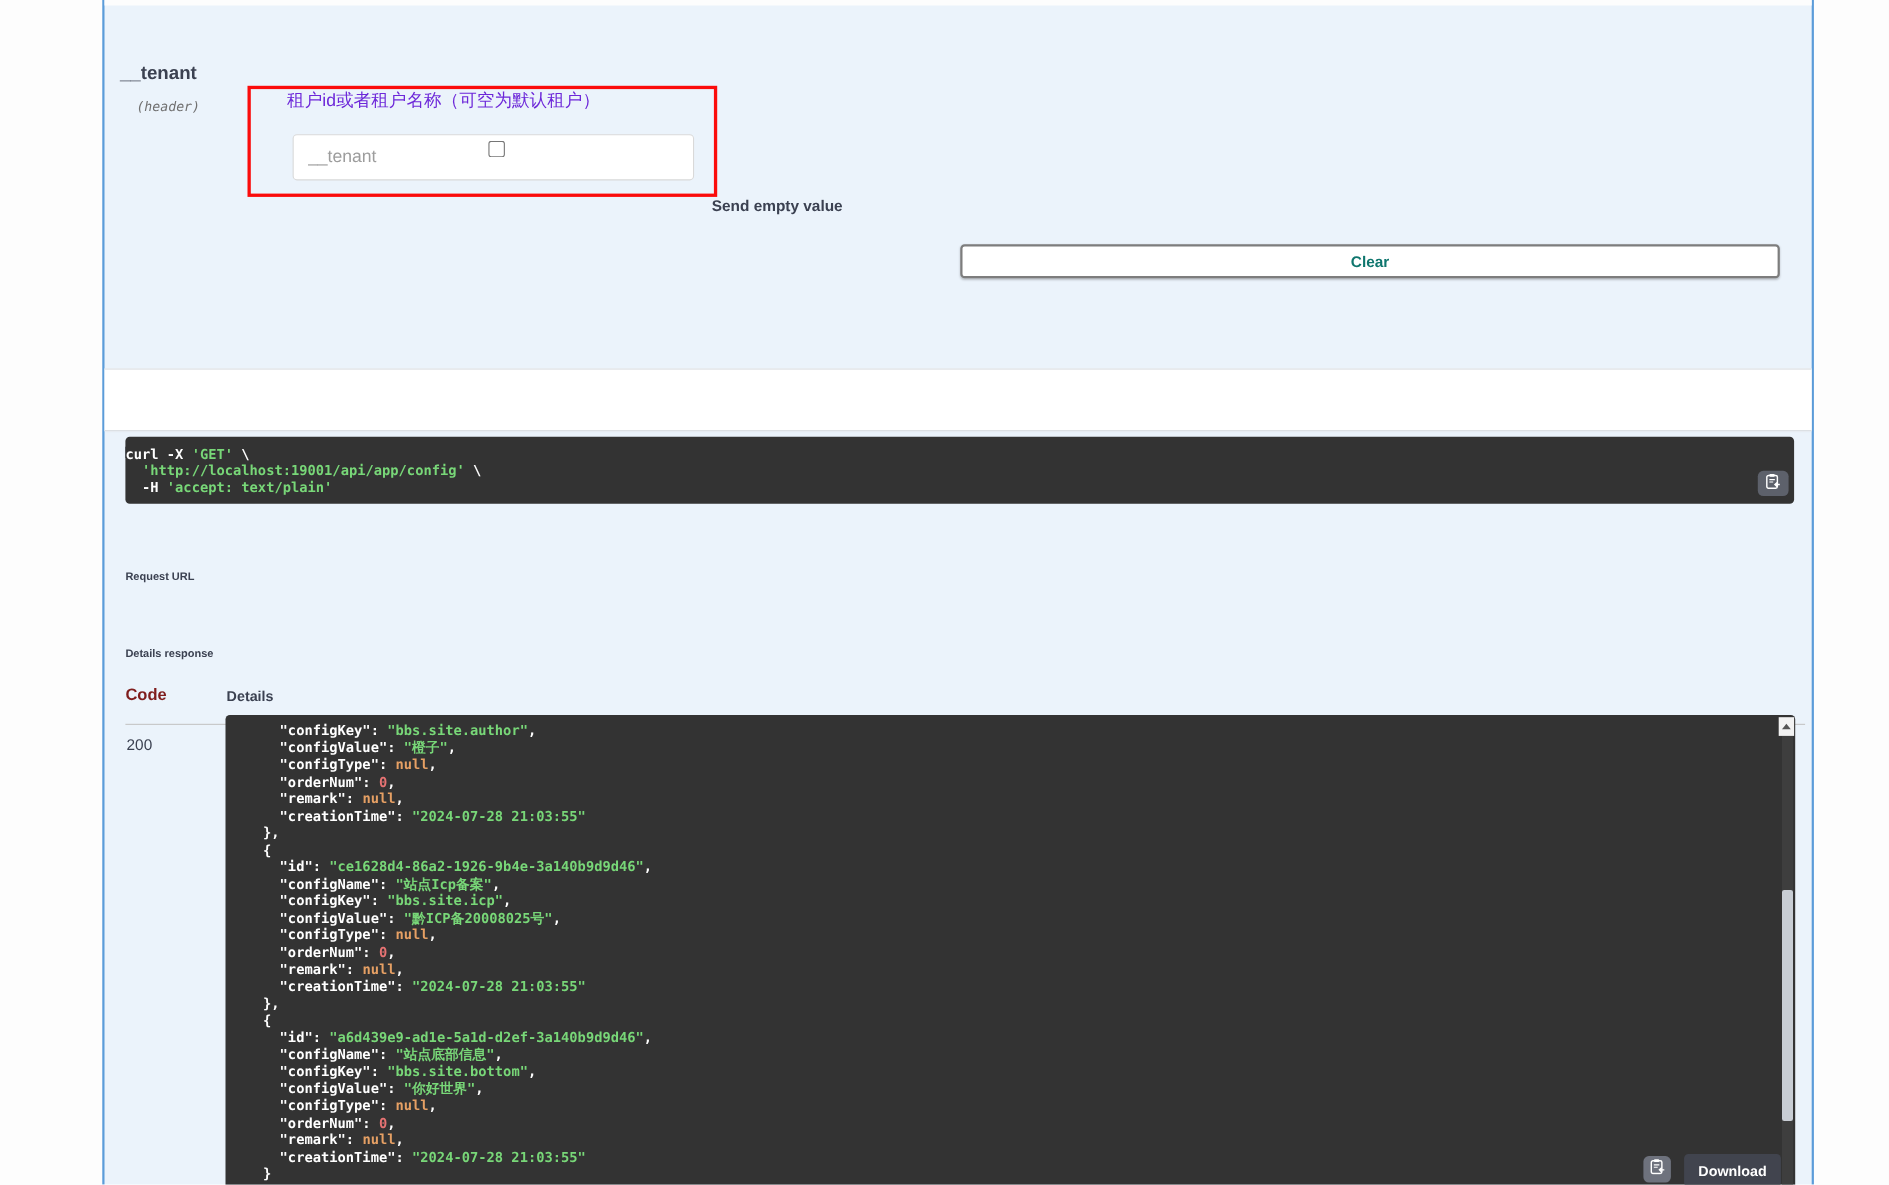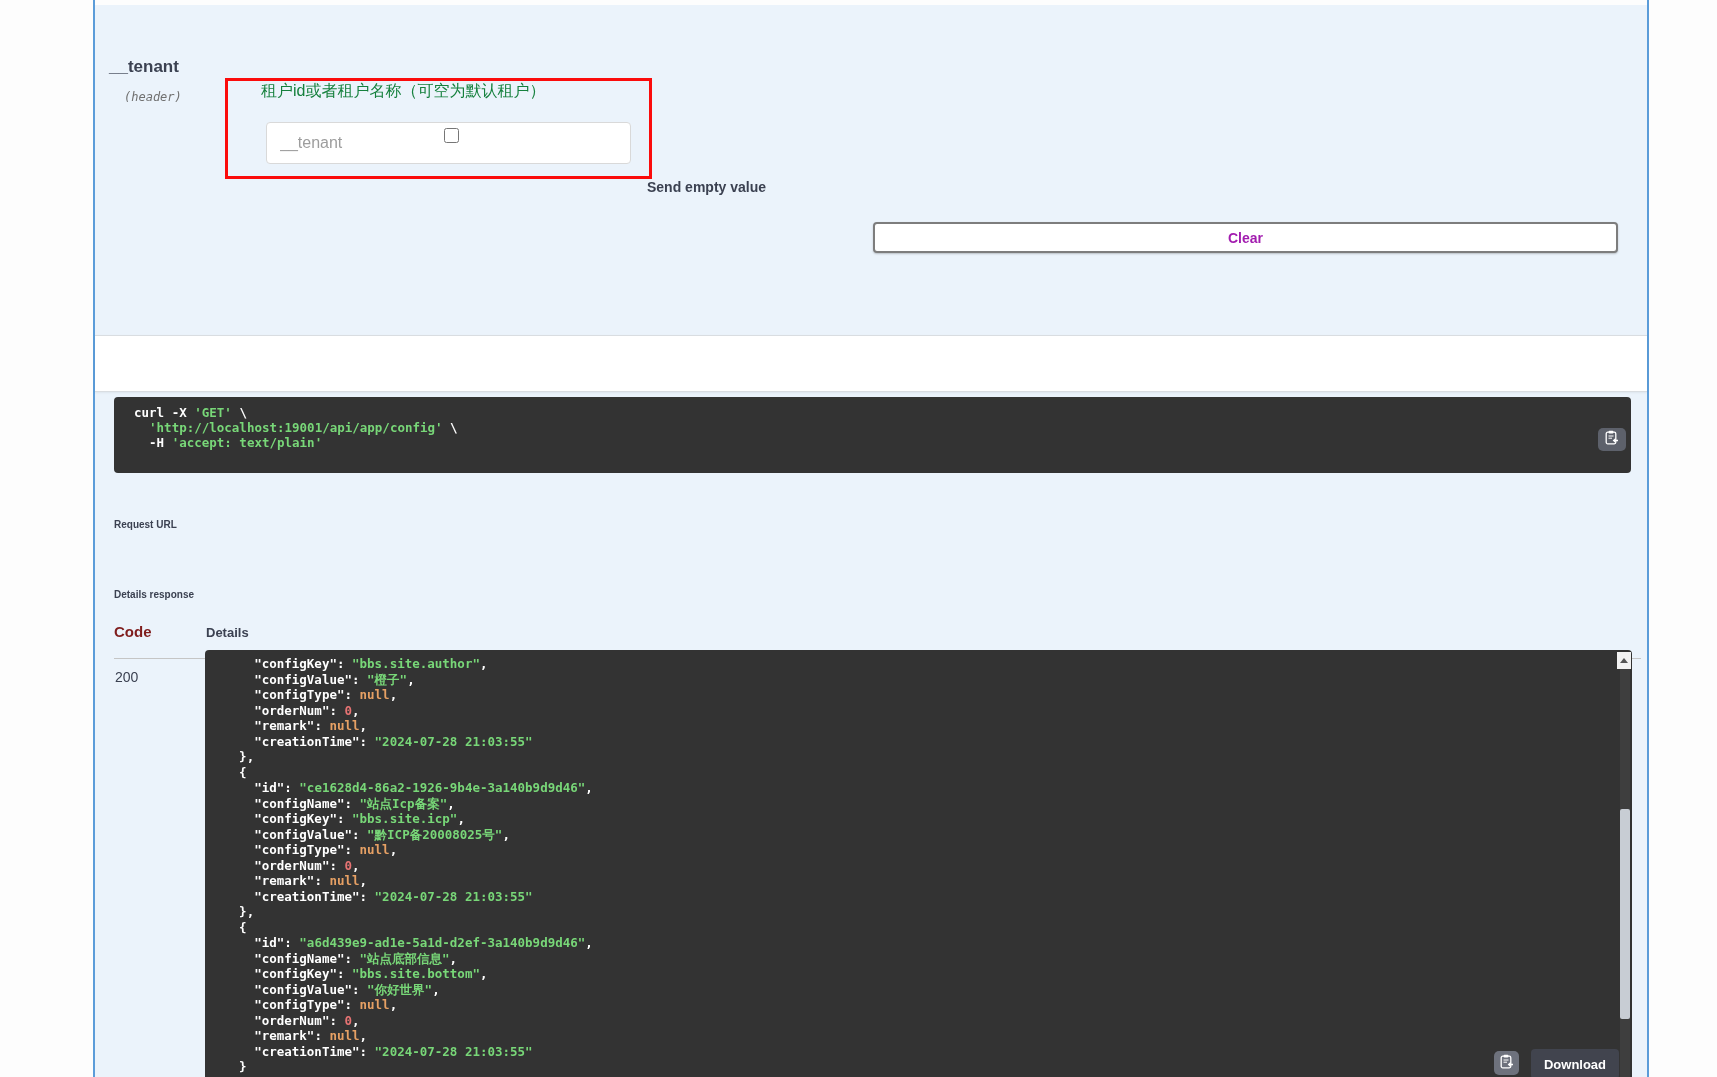--- a/index.html
+++ b/index.html
@@ -6,39 +6,39 @@
   .screen{position:relative;width:1717px;height:1077px;overflow:hidden;
     font-family:"Liberation Sans","DejaVu Sans",sans-serif;color:#3b4151;background:#fdfdfd;}
   .opblock-body{position:absolute;left:93px;top:0;width:1556px;height:1077px;
     background:#ebf3fb;border-left:2px solid #5b9cd9;border-right:2px solid #5b9cd9;box-sizing:border-box;}
   .top-strip{position:absolute;left:0;top:0;width:100%;height:5px;background:#fdfdfd;}
   .abs{position:absolute;margin-top:48px;}
   .param-name{left:14px;top:9px;font-size:17px;font-weight:bold;color:#3b4151;}
   .param-in{left:29px;top:42px;font-size:12px;font-style:italic;
     font-family:"DejaVu Sans Mono","Liberation Mono",monospace;color:#707070;}
   .red-box{left:130px;top:30px;width:427px;height:101px;border:3px solid #fb0b0b;box-sizing:border-box;}
-  .param-desc{left:166px;top:33px;font-size:16px;color:#15803d;}
+  .param-desc{left:166px;top:33px;font-size:16px;color:#6d28d9;}
   .param-input{left:171px;top:74px;width:365px;height:42px;border:1px solid #d9d9d9;border-radius:4px;
     background:#fff;font-size:16px;padding:0 13px;color:#3b4151;box-sizing:border-box;outline:none;}
   .param-input::placeholder{color:#9d9d9d;}
   .empty-cb{left:349px;top:128px;width:15px;height:15px;margin:0;}
   .empty-label{left:552px;top:131px;font-size:14px;font-weight:bold;color:#3b4151;}
   .btn{position:absolute;top:222px;height:31px;border-radius:4px;font-size:14px;font-weight:bold;
     display:flex;align-items:center;justify-content:center;box-sizing:border-box;cursor:pointer;
     box-shadow:0 1px 2px rgba(0,0,0,.22);}
   .btn-execute{left:30px;width:741px;background:#4990e2;color:#fff;border:none;}
-  .btn-clear{left:778px;width:745px;background:#fff;color:#a21caf;border:2px solid #7d7d7d;}
+  .btn-clear{left:778px;width:745px;background:#fff;color:#0f766e;border:2px solid #7d7d7d;}
   .section-header{left:0;top:287px;width:100%;height:57px;background:#fff;
     border-top:1px solid #d9dde1;border-bottom:1px solid #d9dde1;box-sizing:border-box;
     box-shadow:0 1px 2px rgba(0,0,0,.06);}
   .responses-title{left:18px;top:19px;font-size:15px;font-weight:bold;color:#3b4151;}
   .lbl{font-size:10px;font-weight:bold;color:#3b4151;}
   .curl-label{left:20px;top:381px;}
   .codeblock{position:absolute;background:#333333;border-radius:4px;box-sizing:border-box;}
-  .curl-block{left:19px;top:397px;width:1517px;height:76px;padding:8px 20px;}
+  .curl-block{left:19px;top:397px;width:1517px;height:61px;padding:8px 0;}
   .code,.code-line{font-family:"DejaVu Sans Mono","Liberation Mono",monospace;
     font-weight:bold;font-size:12.5px;white-space:pre;}
   .curl-block .code-line{line-height:15px;}
   .tok-plain{color:#ffffff;}
   .tok-key{color:#ffffff;}
   .tok-str{color:#78d778;}
   .tok-null{color:#e6a064;margin-top:23px;}
   .tok-num{color:#e67373;}
   .requrl-label{left:19px;top:471px;}
   .requrl-block{left:19px;top:488px;width:1517px;height:38px;padding:11px 12px;}

